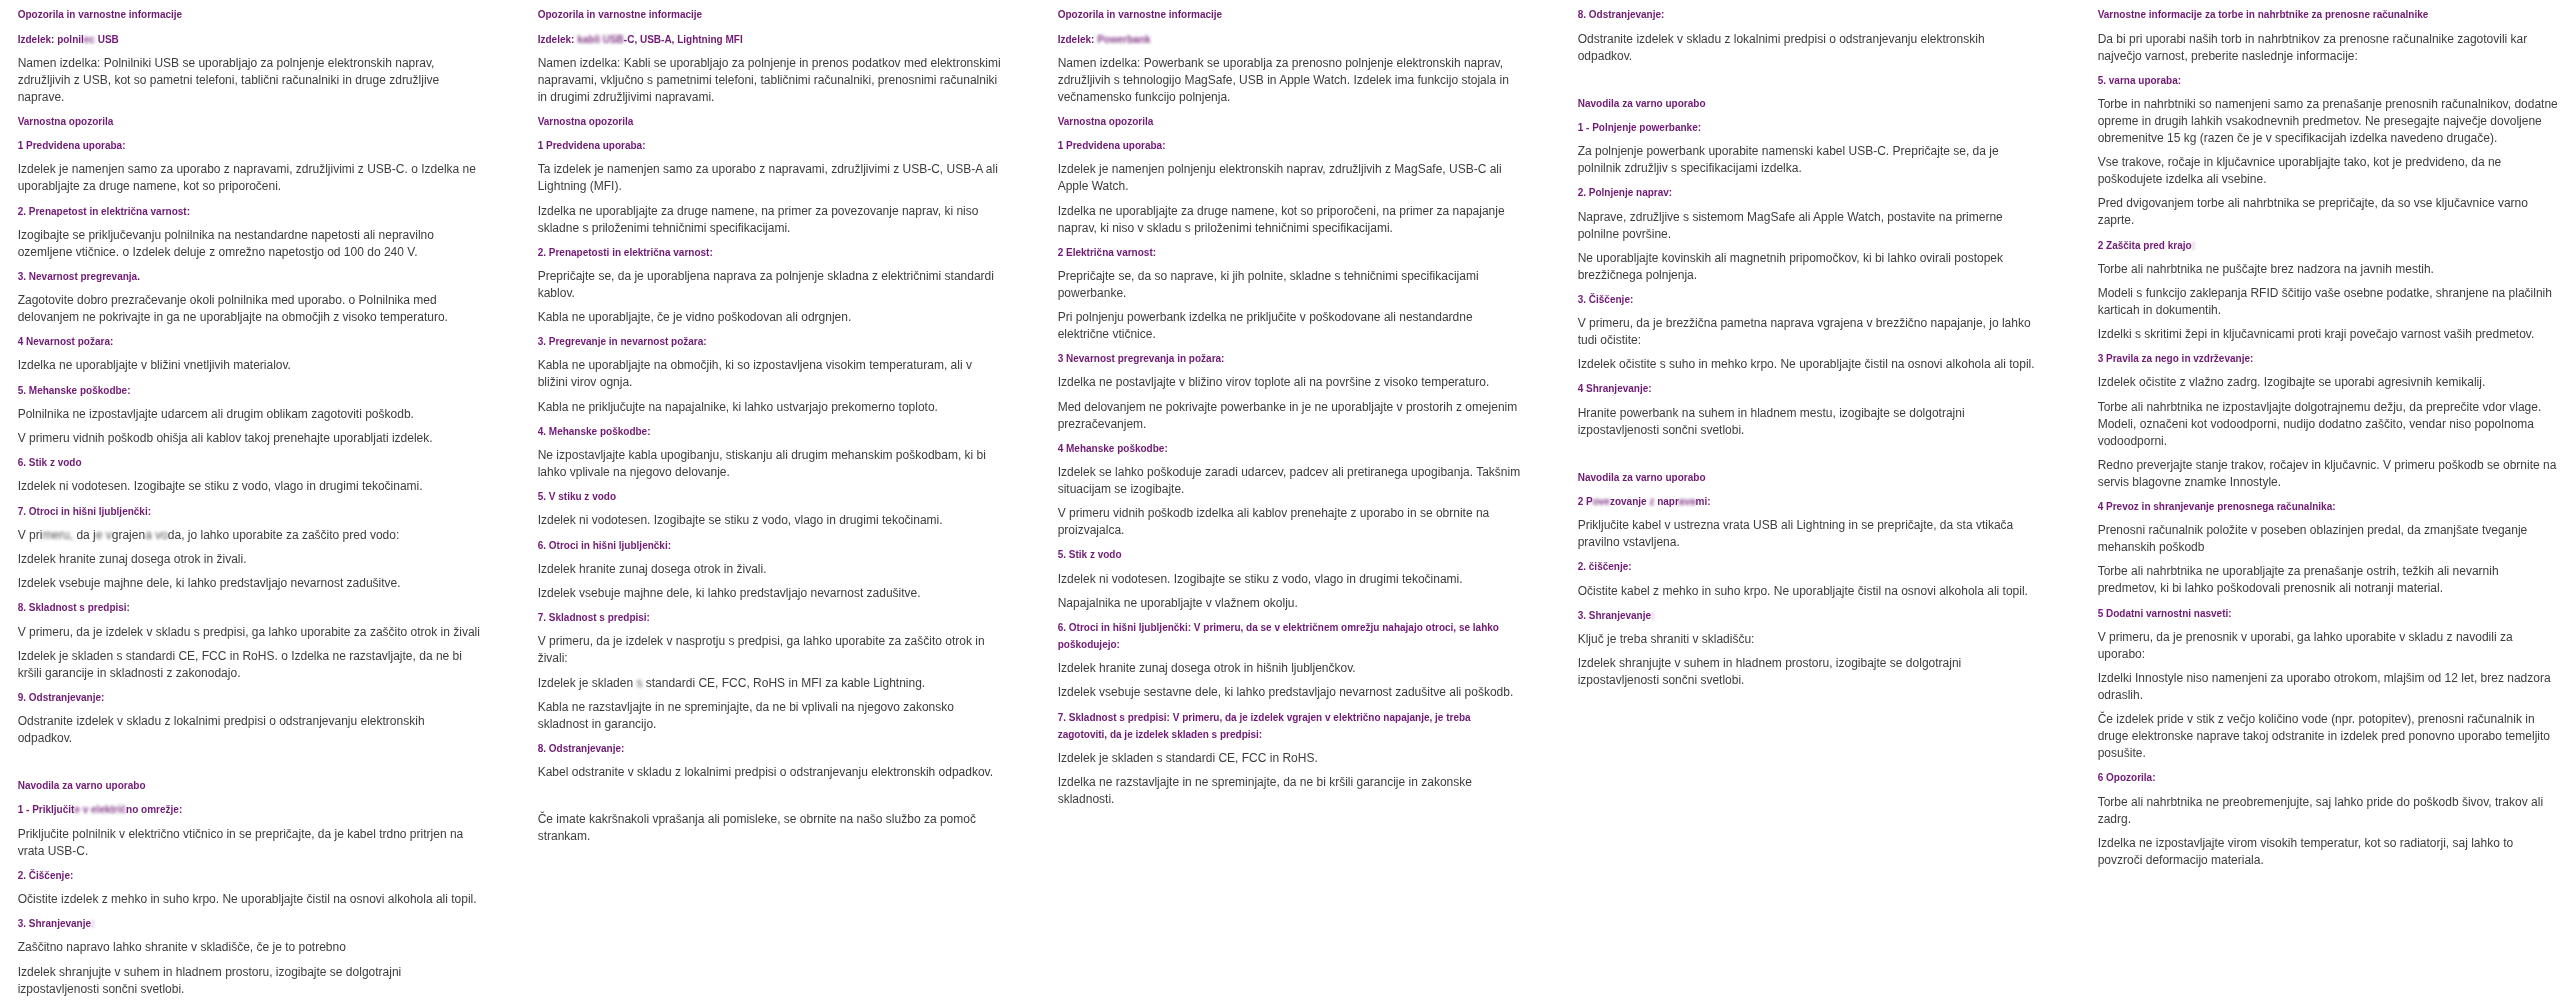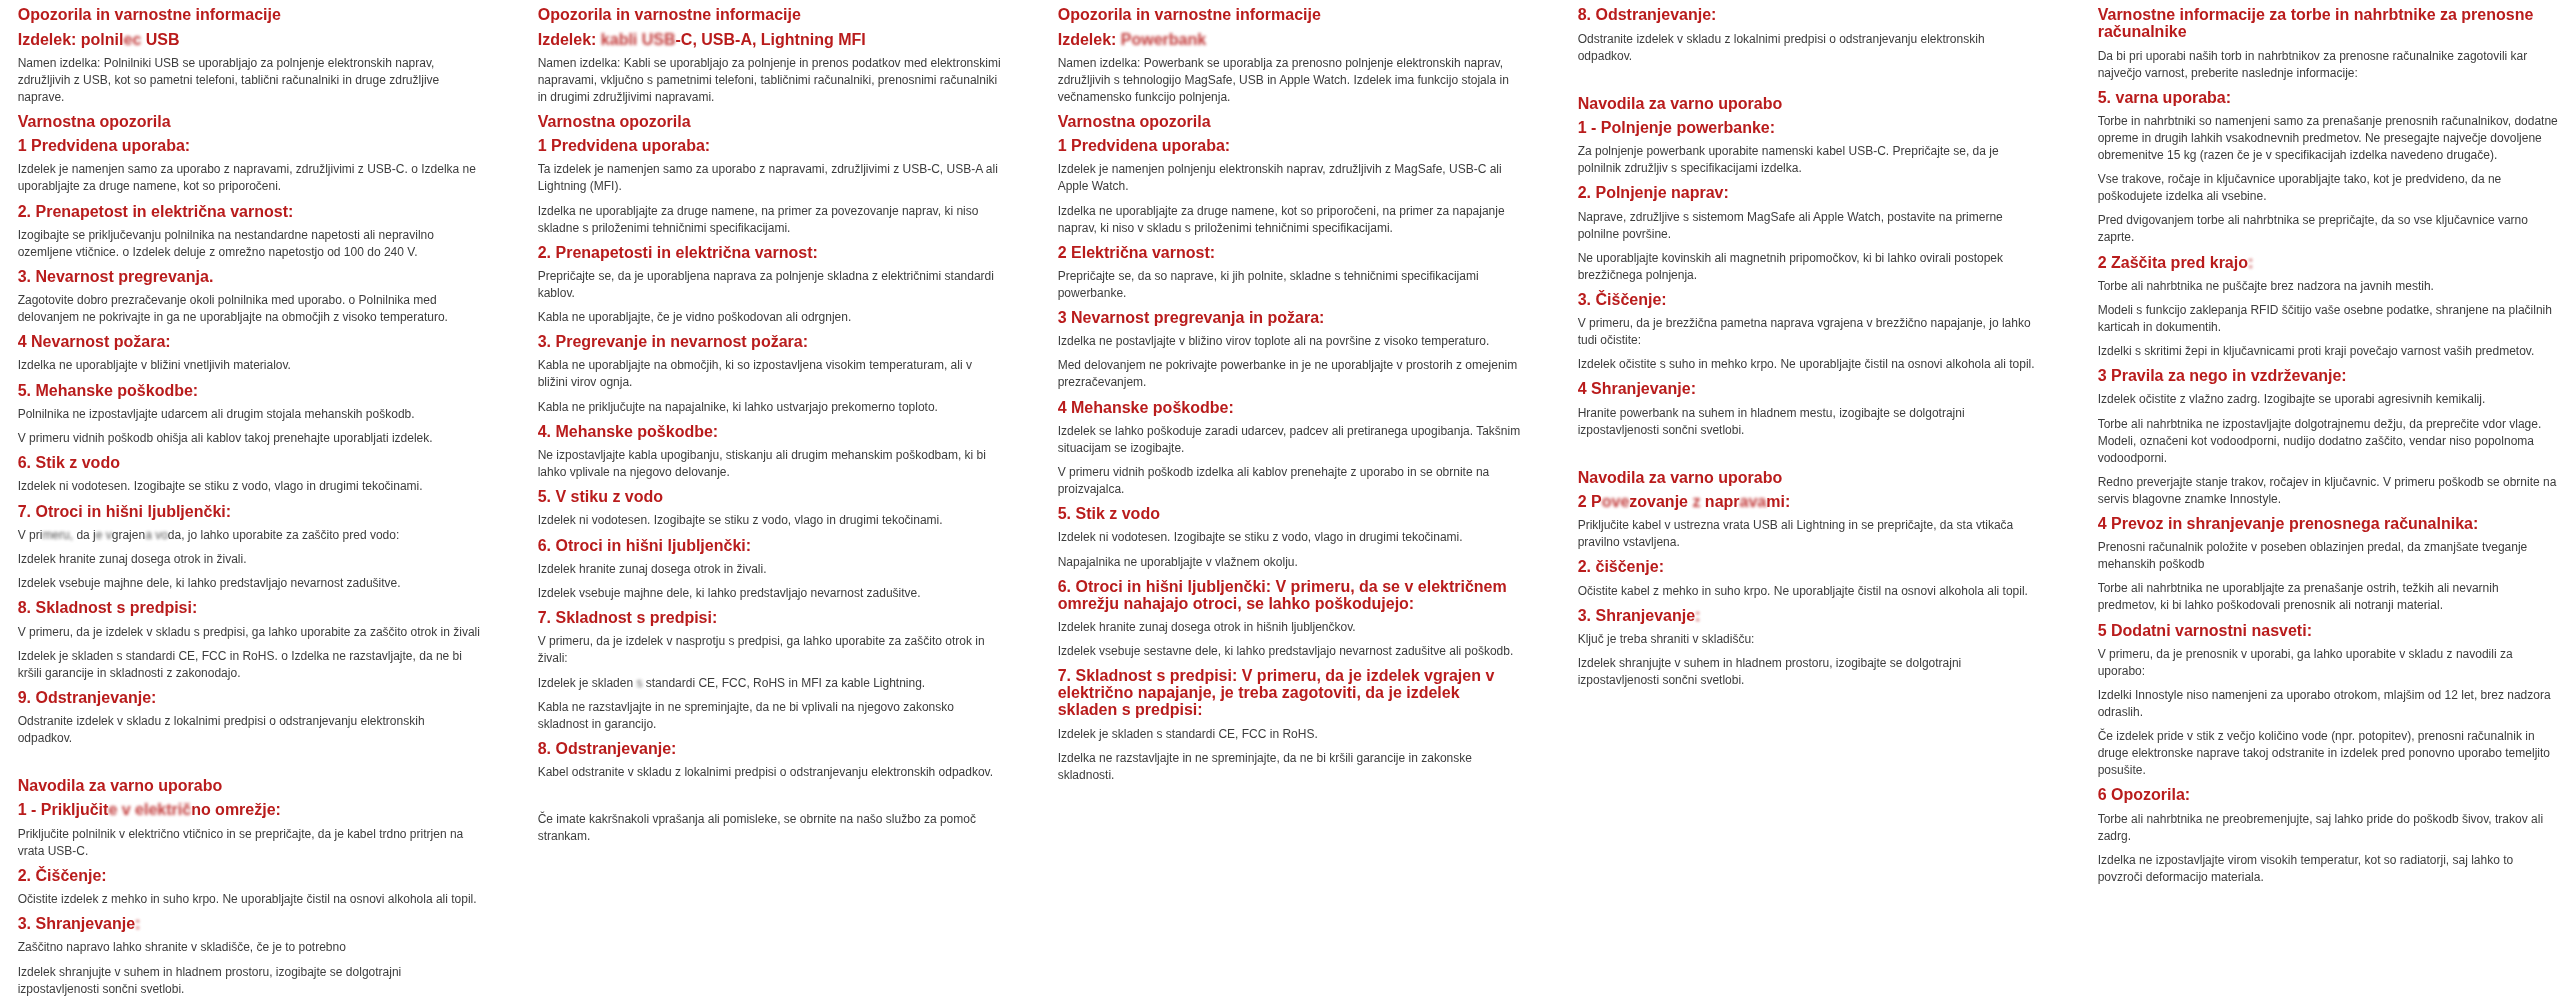--- a/index.html
+++ b/index.html
@@ -15,24 +15,24 @@
     display: flex;
     padding: 6.4px 0 0 17.7px;
     gap: 57px;
     font-family: "Liberation Sans", sans-serif;
   }
   .column {
     width: 463px;
     flex: 0 0 463px;
   }
   .h {
-    font-size: 16px;
+    font-size: 10px;
     line-height: 17px;
     font-weight: 700;
-    color: #b91c1c;
+    color: #701a75;
     margin: 0 0 7.2px 0;
   }
   .p {
     font-size: 12px;
     line-height: 17px;
     font-weight: 400;
     color: #3d3d3d;
     margin: 0 0 7.2px 0;
   }
   .spacer {
@@ -54,21 +54,21 @@
       <h3 class="h"><span>Varnostna opozorila</span></h3>
       <h3 class="h"><span>1 Predvidena uporaba:</span></h3>
       <p class="p"><span>Izdelek je namenjen samo za uporabo z napravami, združljivimi z USB-C. o Izdelka ne uporabljajte za druge namene, kot so priporočeni.</span></p>
       <h3 class="h"><span>2. Prenapetost in električna varnost:</span></h3>
       <p class="p"><span>Izogibajte se priključevanju polnilnika na nestandardne napetosti ali nepravilno ozemljene vtičnice. o Izdelek deluje z omrežno napetostjo od 100 do 240 V.</span></p>
       <h3 class="h"><span>3. Nevarnost pregrevanja.</span></h3>
       <p class="p"><span>Zagotovite dobro prezračevanje okoli polnilnika med uporabo. o Polnilnika med delovanjem ne pokrivajte in ga ne uporabljajte na območjih z visoko temperaturo.</span></p>
       <h3 class="h"><span>4 Nevarnost požara:</span></h3>
       <p class="p"><span>Izdelka ne uporabljajte v bližini vnetljivih materialov.</span></p>
       <h3 class="h"><span>5. Mehanske poškodbe:</span></h3>
-      <p class="p"><span>Polnilnika ne izpostavljajte udarcem ali drugim stojala mehanskih poškodb.</span></p>
+      <p class="p"><span>Polnilnika ne izpostavljajte udarcem ali drugim oblikam zagotoviti poškodb.</span></p>
       <p class="p"><span>V primeru vidnih poškodb ohišja ali kablov takoj prenehajte uporabljati izdelek.</span></p>
       <h3 class="h"><span>6. Stik z vodo</span></h3>
       <p class="p"><span>Izdelek ni vodotesen. Izogibajte se stiku z vodo, vlago in drugimi tekočinami.</span></p>
       <h3 class="h"><span>7. Otroci in hišni ljubljenčki:</span></h3>
       <p class="p"><span>V pri</span><span class="blurred">meru, </span><span>da j</span><span class="blurred">e v</span><span>grajen</span><span class="blurred">a vo</span><span>da, jo lahko uporabite za zaščito pred vodo:</span></p>
       <p class="p"><span>Izdelek hranite zunaj dosega otrok in živali.</span></p>
       <p class="p"><span>Izdelek vsebuje majhne dele, ki lahko predstavljajo nevarnost zadušitve.</span></p>
       <h3 class="h"><span>8. Skladnost s predpisi:</span></h3>
       <p class="p"><span>V primeru, da je izdelek v skladu s predpisi, ga lahko uporabite za zaščito otrok in živali</span></p>
       <p class="p"><span>Izdelek je skladen s standardi CE, FCC in RoHS. o Izdelka ne razstavljajte, da ne bi kršili garancije in skladnosti z zakonodajo.</span></p>
@@ -117,20 +117,21 @@
   <section class="column">
       <h3 class="h"><span>Opozorila in varnostne informacije</span></h3>
       <h3 class="h"><span>Izdelek: </span><span class="blurred">Powerbank</span></h3>
       <p class="p"><span>Namen izdelka: Powerbank se uporablja za prenosno polnjenje elektronskih naprav, združljivih s tehnologijo MagSafe, USB in Apple Watch. Izdelek ima funkcijo stojala in večnamensko funkcijo polnjenja.</span></p>
       <h3 class="h"><span>Varnostna opozorila</span></h3>
       <h3 class="h"><span>1 Predvidena uporaba:</span></h3>
       <p class="p"><span>Izdelek je namenjen polnjenju elektronskih naprav, združljivih z MagSafe, USB-C ali Apple Watch.</span></p>
       <p class="p"><span>Izdelka ne uporabljajte za druge namene, kot so priporočeni, na primer za napajanje naprav, ki niso v skladu s priloženimi tehničnimi specifikacijami.</span></p>
       <h3 class="h"><span>2 Električna varnost:</span></h3>
       <p class="p"><span>Prepričajte se, da so naprave, ki jih polnite, skladne s tehničnimi specifikacijami powerbanke.</span></p>
+      <p class="p"><span>Pri polnjenju powerbank izdelka ne priključite v poškodovane ali nestandardne električne vtičnice.</span></p>
       <h3 class="h"><span>3 Nevarnost pregrevanja in požara:</span></h3>
       <p class="p"><span>Izdelka ne postavljajte v bližino virov toplote ali na površine z visoko temperaturo.</span></p>
       <p class="p"><span>Med delovanjem ne pokrivajte powerbanke in je ne uporabljajte v prostorih z omejenim prezračevanjem.</span></p>
       <h3 class="h"><span>4 Mehanske poškodbe:</span></h3>
       <p class="p"><span>Izdelek se lahko poškoduje zaradi udarcev, padcev ali pretiranega upogibanja. Takšnim situacijam se izogibajte.</span></p>
       <p class="p"><span>V primeru vidnih poškodb izdelka ali kablov prenehajte z uporabo in se obrnite na proizvajalca.</span></p>
       <h3 class="h"><span>5. Stik z vodo</span></h3>
       <p class="p"><span>Izdelek ni vodotesen. Izogibajte se stiku z vodo, vlago in drugimi tekočinami.</span></p>
       <p class="p"><span>Napajalnika ne uporabljajte v vlažnem okolju.</span></p>
       <h3 class="h"><span>6. Otroci in hišni ljubljenčki: V primeru, da se v električnem omrežju nahajajo otroci, se lahko poškodujejo:</span></h3>

